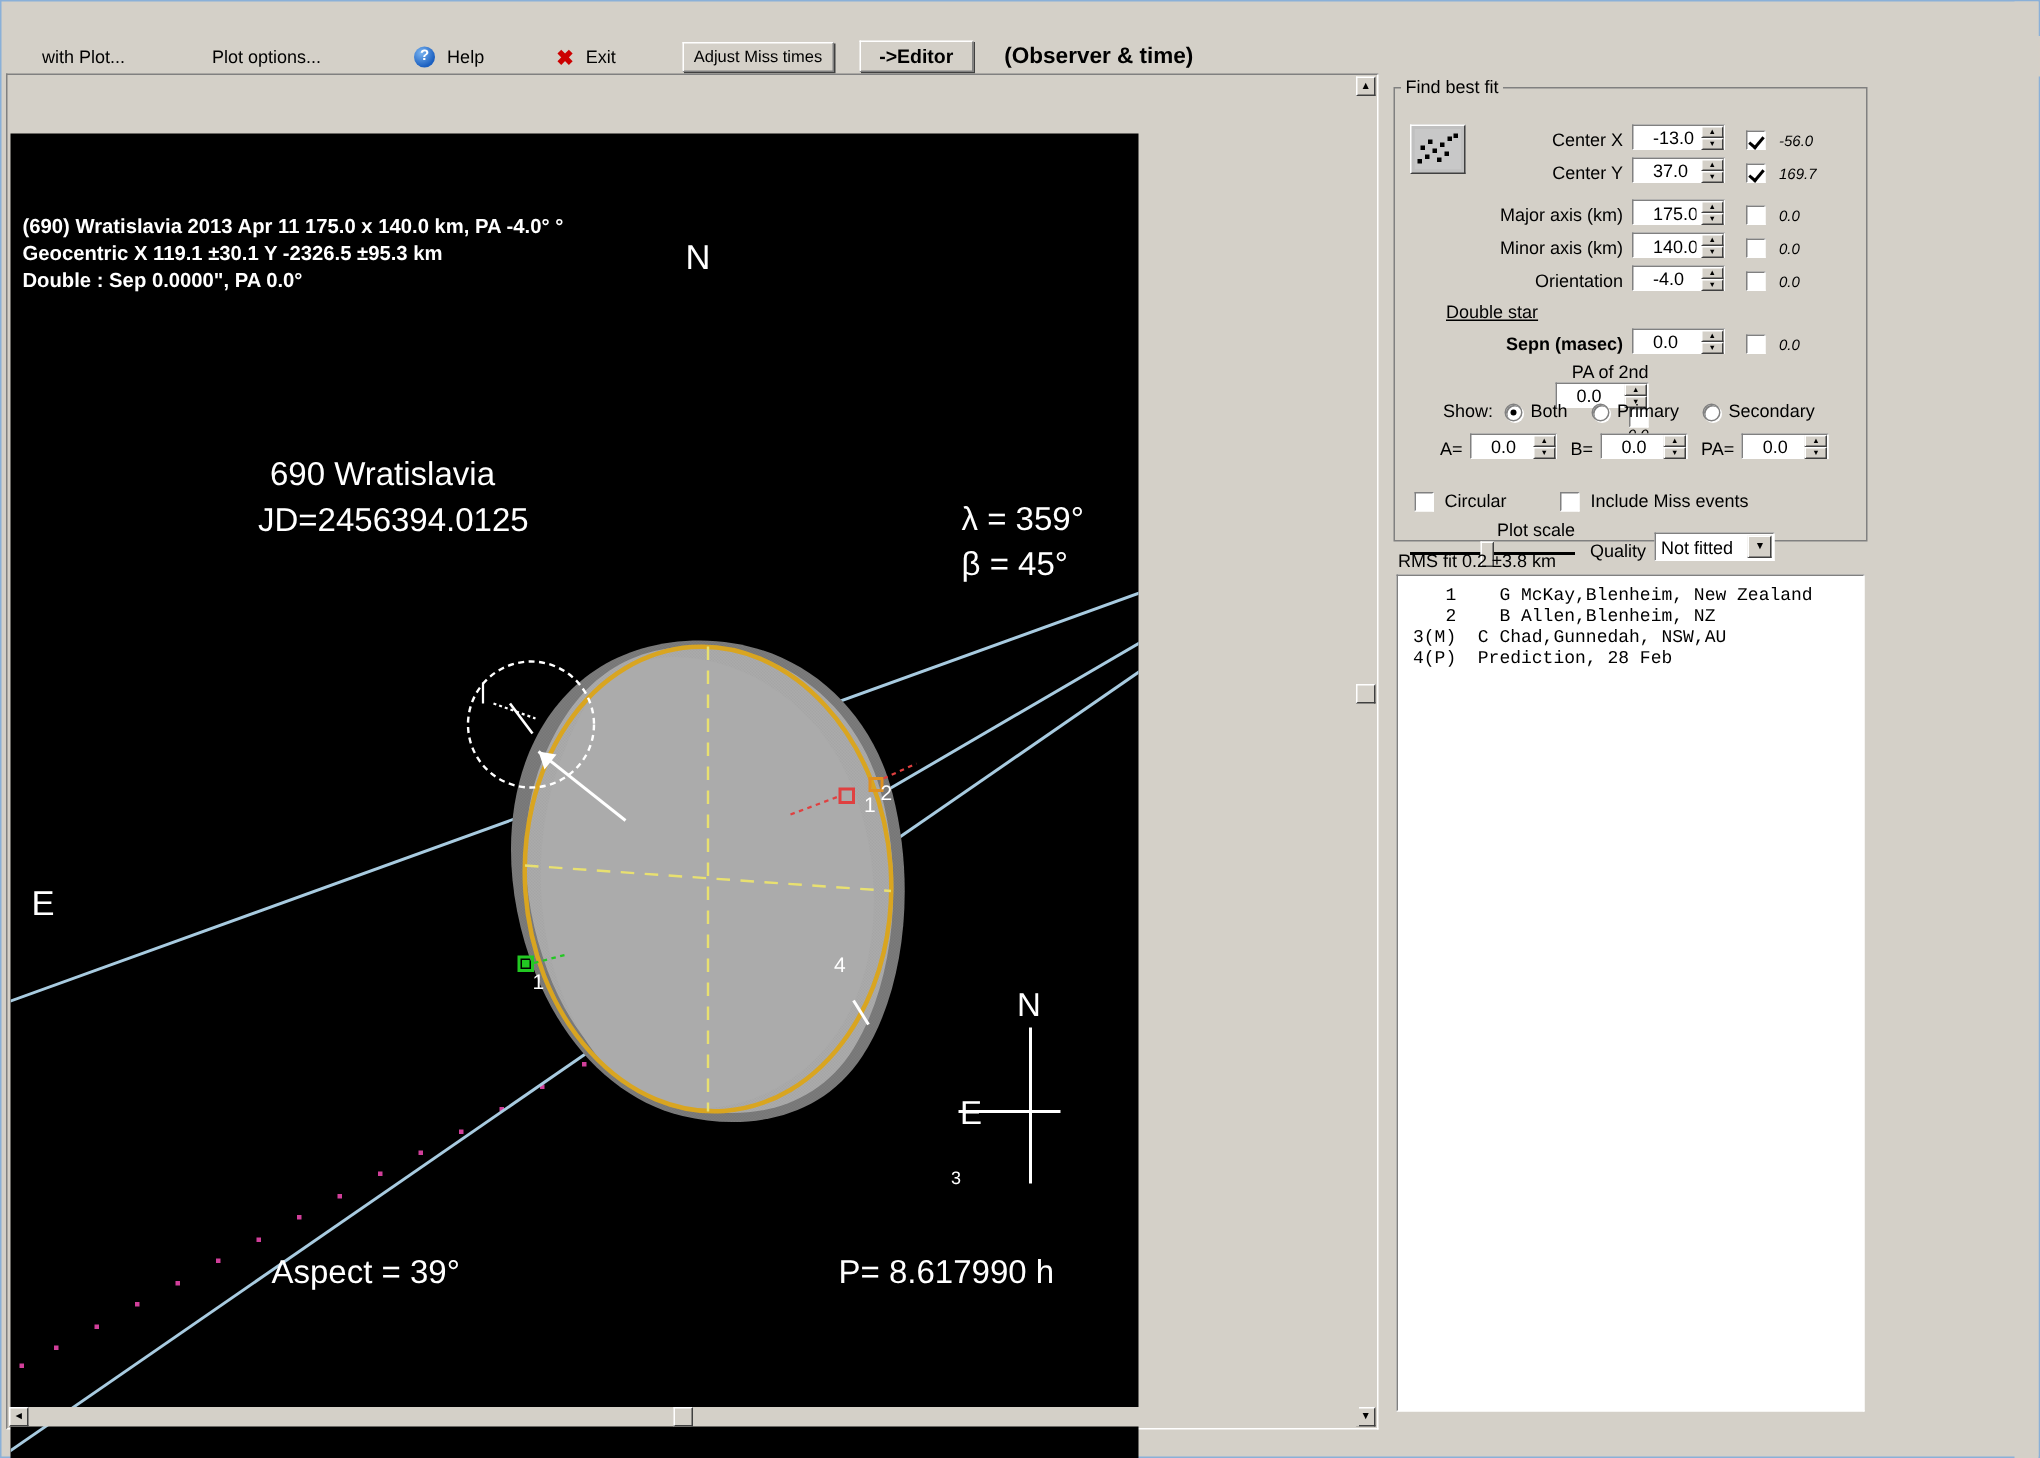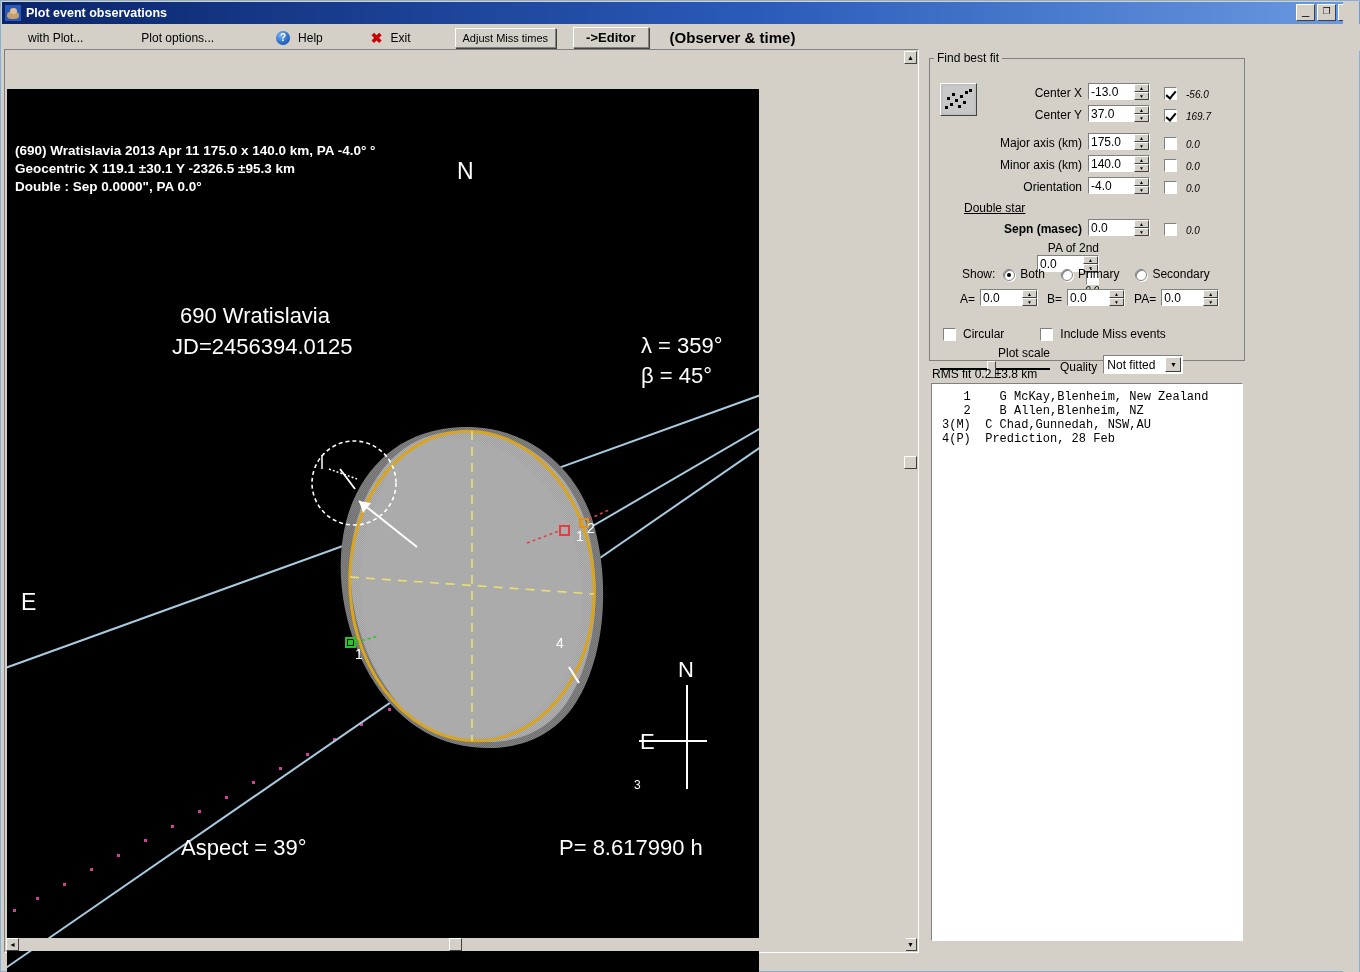--- a/index.html
+++ b/index.html
@@ -126,21 +126,21 @@
   .lbl{font-size:12px;color:#000;text-align:right;white-space:nowrap;}
   .spin{
     position:relative;width:62px;height:17px;background:#ffffff;
     border-top:1px solid #808080;border-left:1px solid #808080;
     border-right:1px solid #ffffff;border-bottom:1px solid #ffffff;
     box-sizing:border-box;
   }
   .spin input{
     position:absolute;left:0;top:0;width:44px;height:15px;border:0;outline:0;
     font-family:"Liberation Sans",sans-serif;font-size:12px;color:#000;
-    background:transparent;padding-left:2px;box-sizing:border-box;
+    background:transparent;padding-left:13px;box-sizing:border-box;
   }
   .spin .updn{
     position:absolute;right:0;top:0;width:15px;height:15px;
     display:flex;flex-direction:column;
   }
   .spin .updn div{
     flex:1;background:#d4d0c8;
     border-top:1px solid #ffffff;border-left:1px solid #ffffff;
     border-right:1px solid #404040;border-bottom:1px solid #404040;
     box-sizing:border-box;font-size:5px;line-height:6px;text-align:center;color:#000;
@@ -211,35 +211,20 @@
   }
   #outer-scroll{
     position:absolute;right:0;top:0;width:16px;height:972px;background:#d4d0c8;
   }
 </style>
 </head>
 <body>
 
 <div id="app">
 
-  <div id="titlebar">
-    <div id="title-icon"></div>
-    <span id="title-text">Plot event observations</span>
-    <div id="title-buttons">
-      <div class="tbtn min">
-        <span class="g">_</span>
-      </div>
-      <div class="tbtn">
-        <span class="g">❐</span>
-      </div>
-      <div class="tbtn">
-        <span class="g">✕</span>
-      </div>
-    </div>
-  </div>
 
   <div id="toolbar">
     <span id="tb-with-plot" class="tb-link">with Plot...</span>
     <span id="tb-plot-options" class="tb-link">Plot options...</span>
     <span id="tb-help" class="tb-item">
       <span class="help-icon">?</span>
       <span class="tb-link">Help</span>
     </span>
     <span id="tb-exit" class="tb-item">
       <span class="exit-icon">✖</span>

